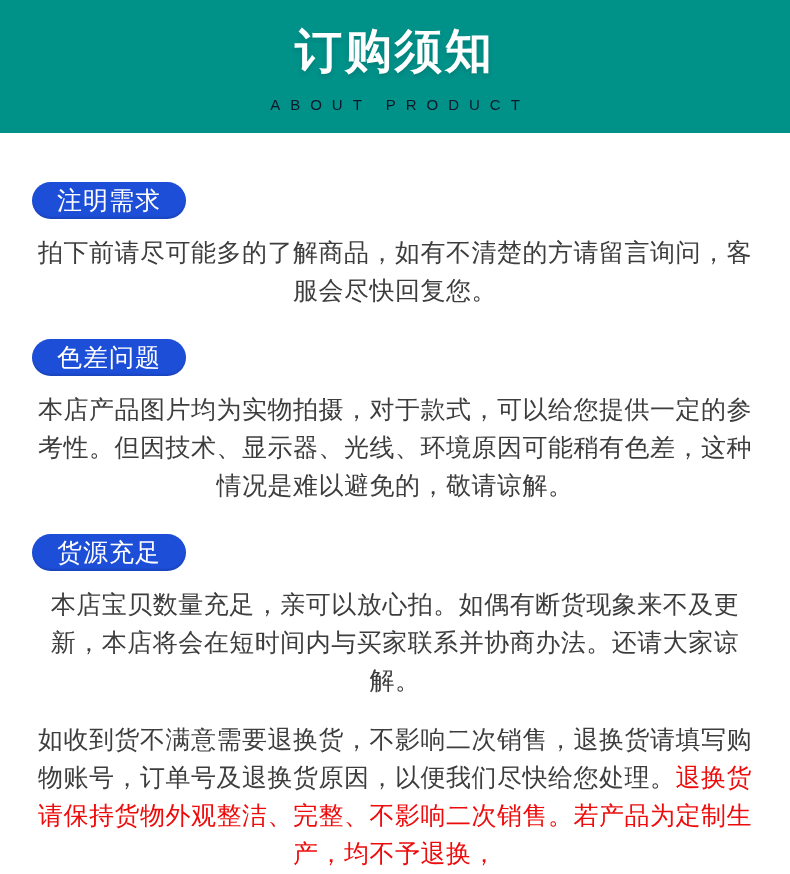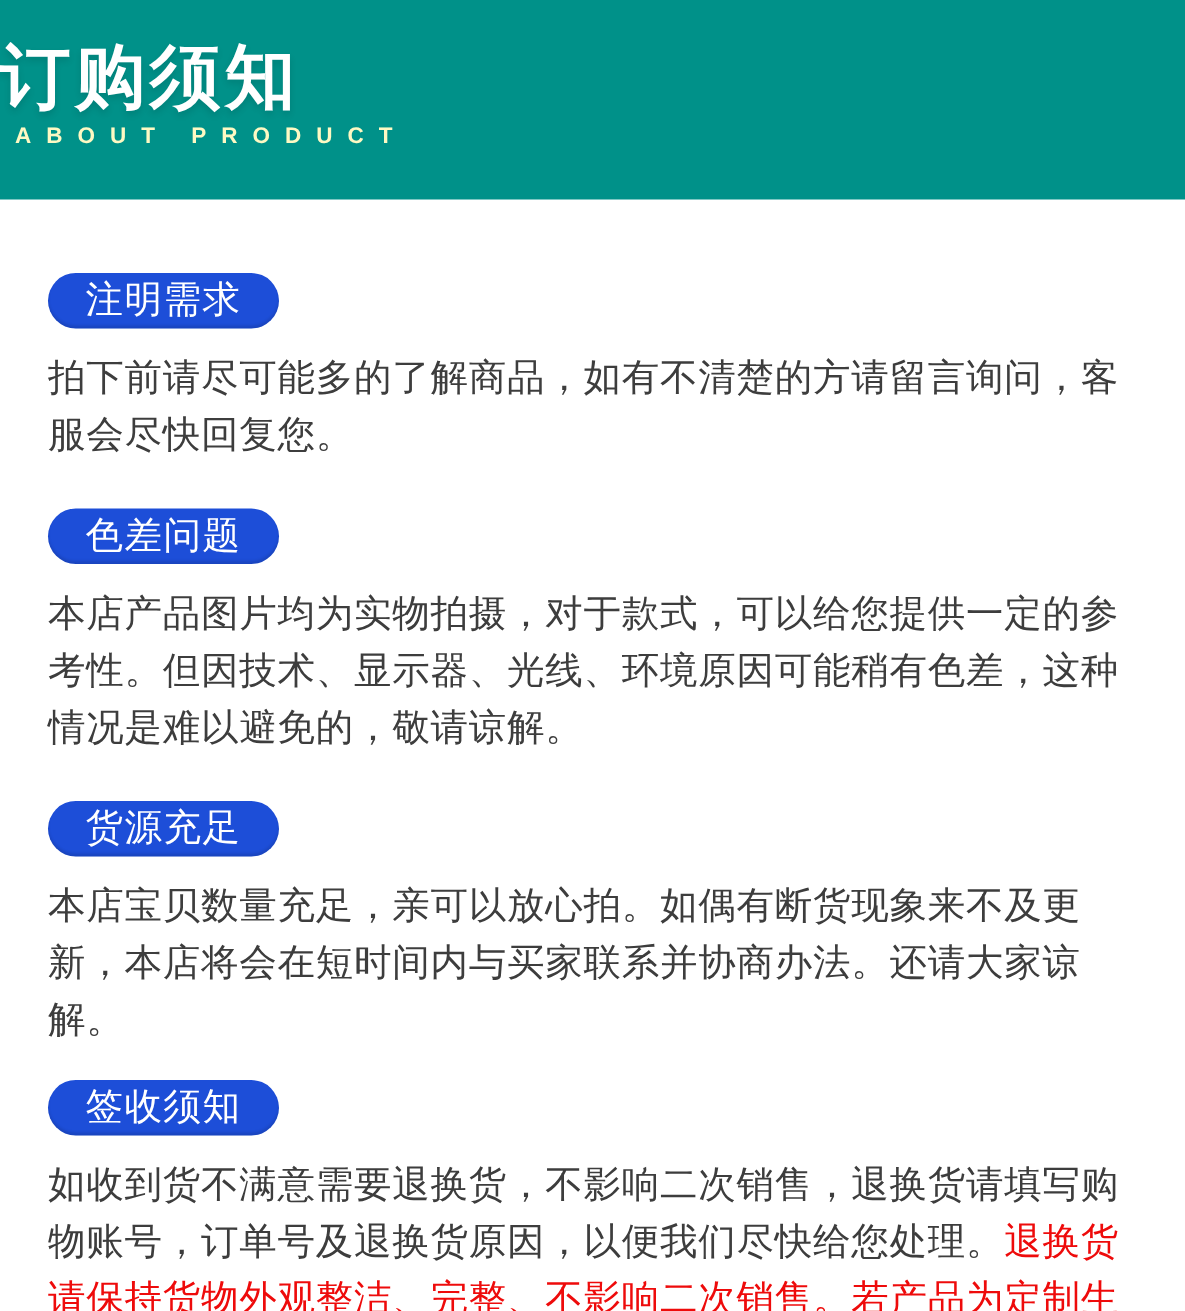--- a/index.html
+++ b/index.html
@@ -8,36 +8,36 @@
     background: #ffffff;
     font-family: "Liberation Sans", "DejaVu Sans", sans-serif;
   }
   body { height: 874px; overflow: hidden; }
 
   
   .banner {
     width: 790px;
     height: 133px;
     background: #009189;
-    text-align: left;
+    text-align: center;
   }
   .banner-title {
     padding-top: 25px;
     font-size: 47px;
     line-height: 52px;
     font-weight: 700;
     color: #ffffff;
     letter-spacing: 3px;
     text-shadow: 0 3px 5px rgba(0,0,0,0.12);
   }
   .banner-subtitle {
-    margin-top: 5px;
+    margin-top: 19px;
     font-size: 15px;
-    font-weight: 700;
-    color: #fef9c3;
+    font-weight: 400;
+    color: #0f172a;
     letter-spacing: 10px;
     text-indent: 10px; 
   }
 
   
   .content {
     padding: 0 32px;
   }
   .section { margin-top: 30px; }
   .section.first { margin-top: 49px; }
@@ -55,21 +55,21 @@
     letter-spacing: 1px;
     box-shadow: inset 0 -2px 2px rgba(0,0,0,0.12);
   }
 
   .body-text {
     margin-top: 14px;
     font-size: 25px;
     line-height: 38px;
     color: #3d3d3d;
     letter-spacing: 0.5px;
-    text-align: left;
+    text-align: center;
     word-break: break-all;
   }
   .red { color: #ee0b0b; }
 </style>
 </head>
 <body>
 
 <header class="banner">
   <div class="banner-title">订购须知</div>
   <div class="banner-subtitle">ABOUT PRODUCT</div>
@@ -86,17 +86,16 @@
     <span class="pill">色差问题</span>
     <p class="body-text">本店产品图片均为实物拍摄，对于款式，可以给您提供一定的参考性。但因技术、显示器、光线、环境原因可能稍有色差，这种情况是难以避免的，敬请谅解。</p>
   </section>
 
   <section class="section">
     <span class="pill">货源充足</span>
     <p class="body-text">本店宝贝数量充足，亲可以放心拍。如偶有断货现象来不及更新，本店将会在短时间内与买家联系并协商办法。还请大家谅解。</p>
   </section>
 
   <section class="section s4">
-    <span class="pill">签收须知</span>
     <p class="body-text"><span>如收到货不满意需要退换货，不影响二次销售，退换货请填写购物账号，订单号及退换货原因，以便我们尽快给您处理。</span><span class="red">退换货请保持货物外观整洁、完整、不影响二次销售。若产品为定制生产，均不予退换，</span></p>
   </section>
 
 </main>
 
 </body></html>

